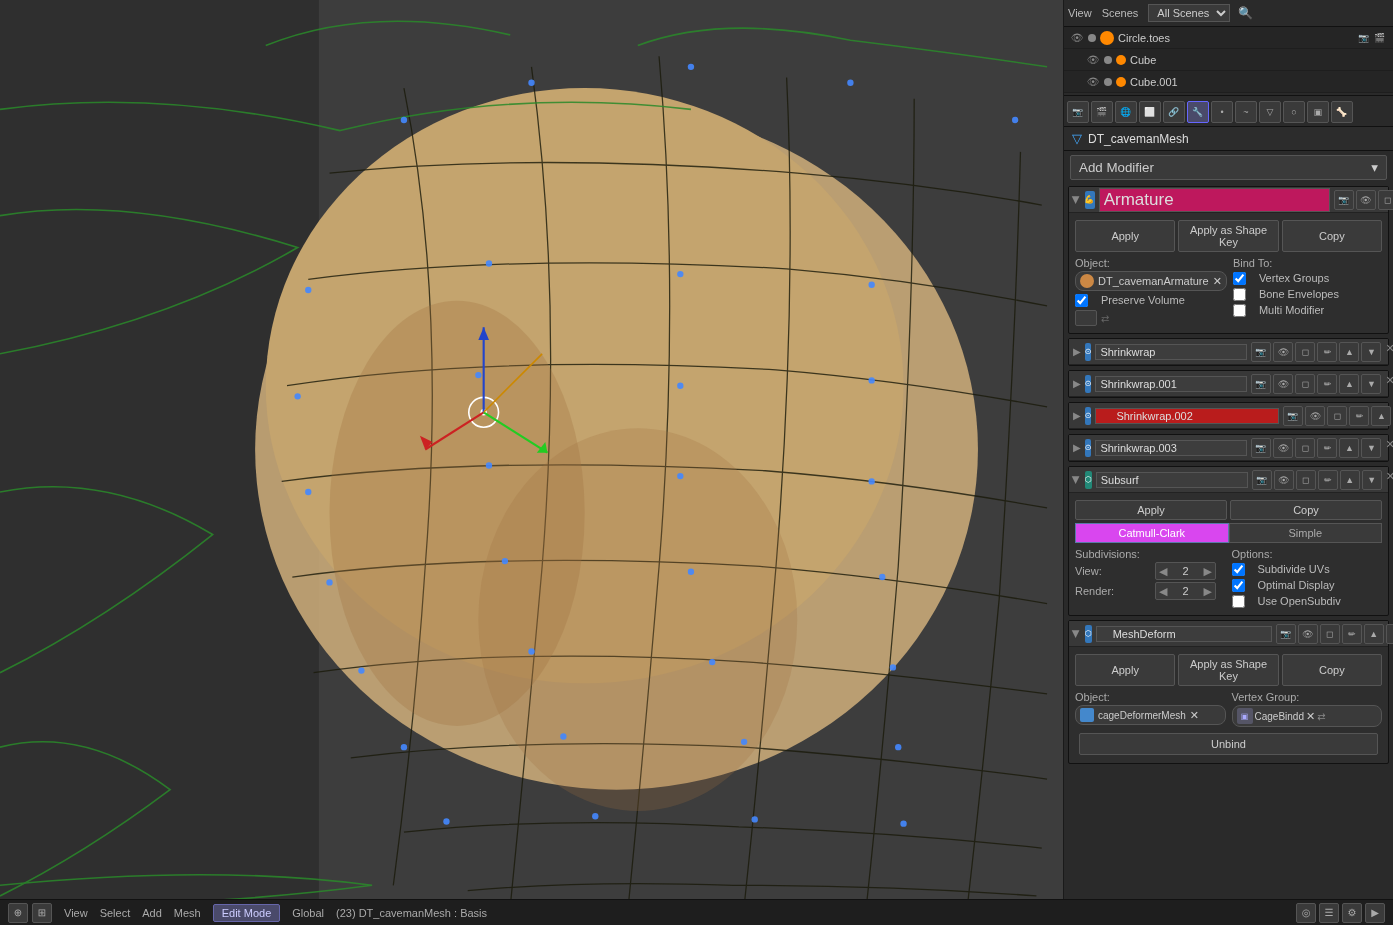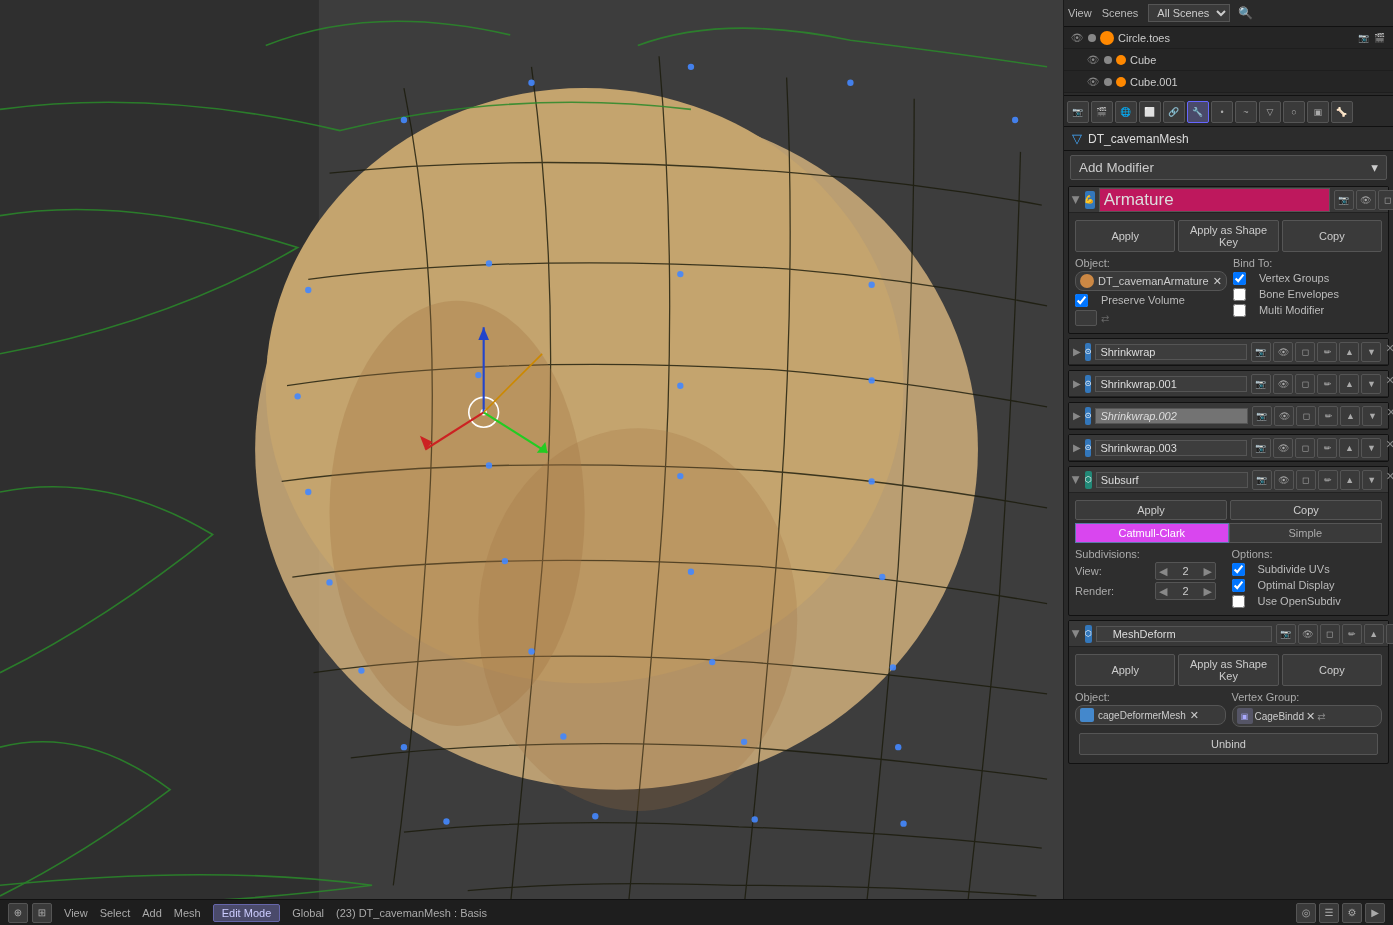--- a/index.html
+++ b/index.html
@@ -376,21 +376,21 @@
           <div class="mod-icon-btn">▼</div>
           <span class="close-x">✕</span>
         </div>
       </div>
     </div>
 
     <div class="modifier-block">
       <div class="modifier-header">
         <span class="collapse-arrow">▶</span>
         <div class="modifier-icon blue">⊙</div>
-        <input class="modifier-name-input" style="flex: 1 1 0%; background: #737373; border: 1px solid rgb(85, 85, 85); color: rgb(221, 221, 221); padding: 1px 4px; font-size: 11px; font-style: italic;" value="Shrinkwrap.002">
+        <input class="modifier-name-input" style="flex: 1 1 0%; background: #b91c1c; border: 1px solid rgb(85, 85, 85); color: rgb(221, 221, 221); padding: 1px 20px; font-size: 11px;" value="Shrinkwrap.002">
         <div class="mod-btn-row">
           <div class="mod-icon-btn">📷</div>
           <div class="mod-icon-btn">👁</div>
           <div class="mod-icon-btn">◻</div>
           <div class="mod-icon-btn">✏</div>
           <div class="mod-icon-btn">▲</div>
           <div class="mod-icon-btn">▼</div>
           <span class="close-x">✕</span>
         </div>
       </div>

